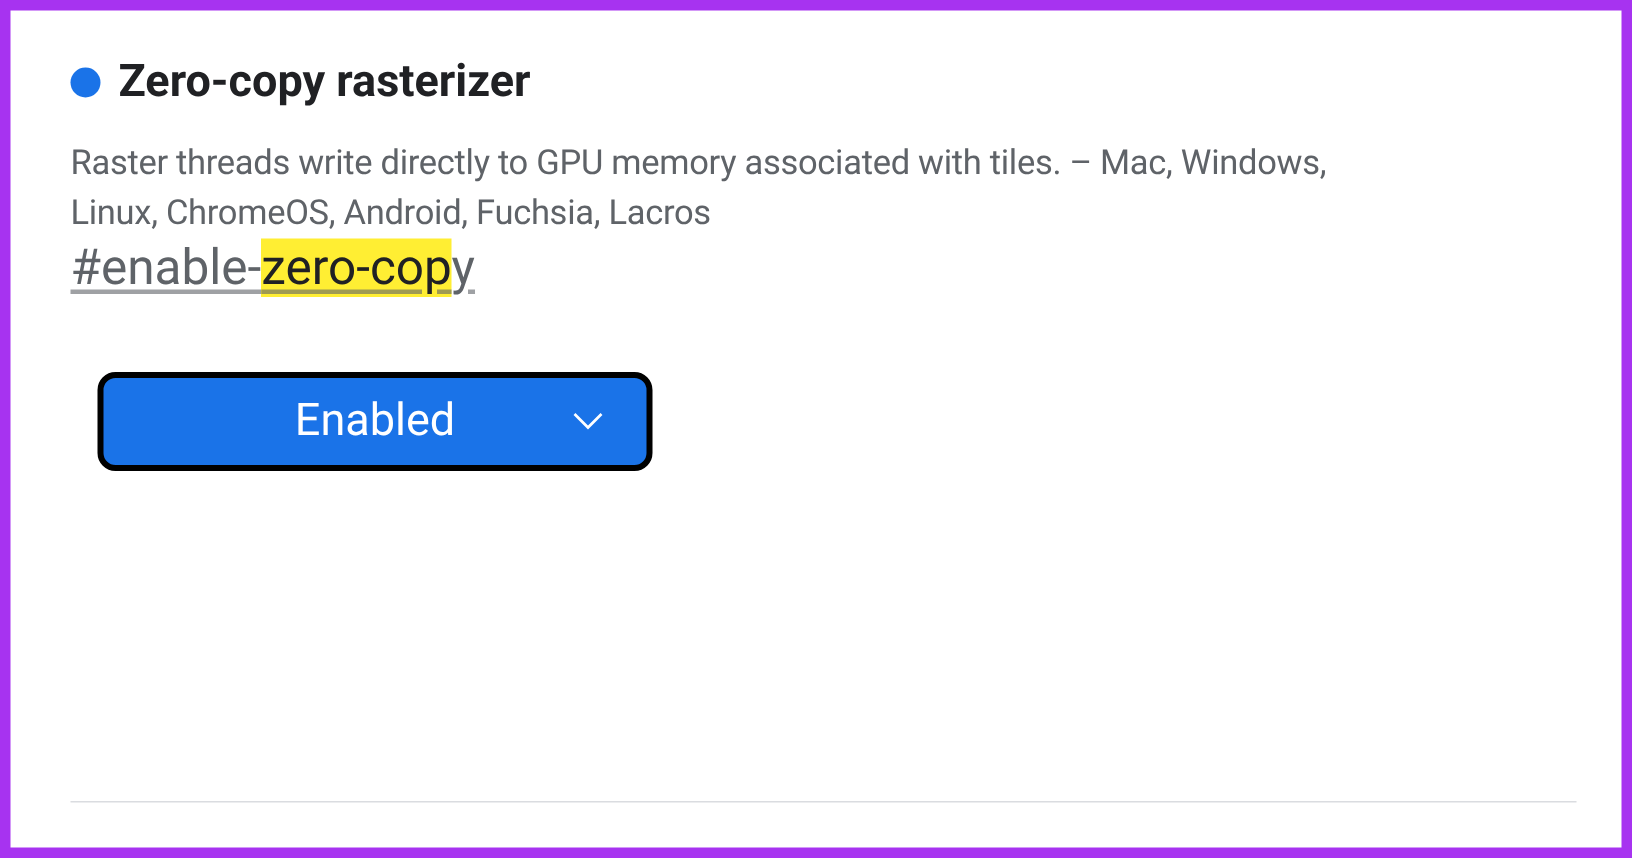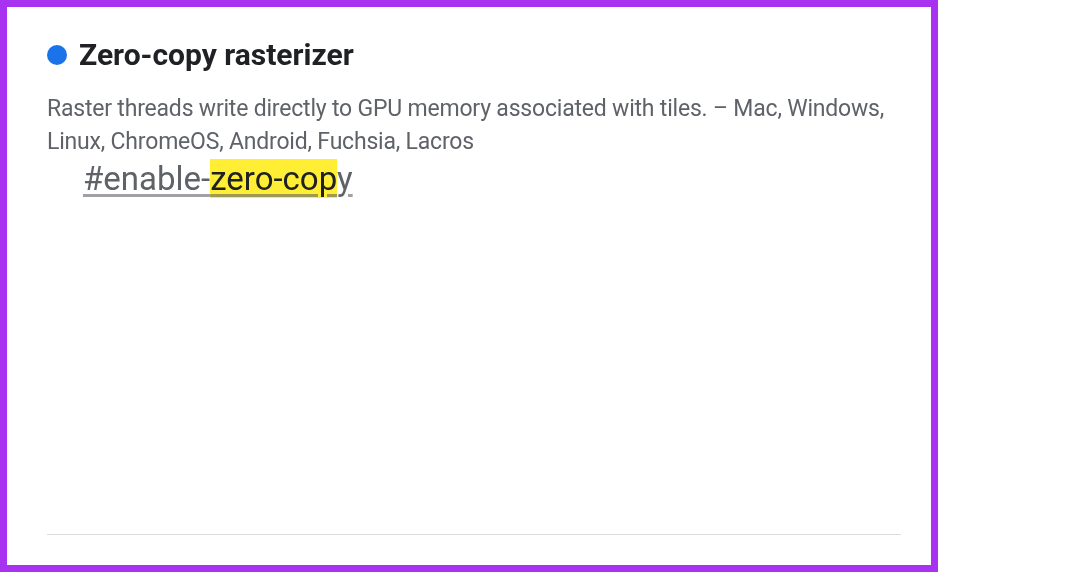--- a/index.html
+++ b/index.html
@@ -7,21 +7,21 @@
       padding: 0;
       box-sizing: border-box;
     }
     body {
       font-family: -apple-system, BlinkMacSystemFont, "Segoe UI", Roboto, "Helvetica Neue", Arial, sans-serif;
       background: #fff;
       width: 1088px;
       height: 572px;
     }
     .outer-frame {
-      width: 938px;
+      width: 1088px;
       height: 572px;
       border: 7px solid #a733f0;
       background: #fff;
       padding: 30px 18px 20px 40px;
       position: relative;
     }
     .flag-header {
       display: flex;
       align-items: center;
       gap: 12px;
@@ -49,21 +49,20 @@
     }
     .flag-anchor {
       font-size: 33px;
       color: #5f6368;
       text-decoration: underline;
       text-decoration-color: rgba(95,99,104,0.6);
       text-underline-offset: 4px;
       display: inline-block;
       margin-bottom: 50px;
       cursor: pointer;
-      margin-left: 36px;
     }
     .highlight {
       background: #ffee33;
       color: #202124;
       padding: 0;
     }
     .dropdown {
       display: flex;
       align-items: center;
       justify-content: center;
@@ -104,14 +103,22 @@
 </head>
 <body>
 
 <div class="outer-frame">
   <div class="flag-header">
     <div class="status-dot"></div>
     <div class="flag-title">Zero-copy rasterizer</div>
   </div>
   <div class="flag-description">Raster threads write directly to GPU memory associated with tiles. – Mac, Windows, Linux, ChromeOS, Android, Fuchsia, Lacros</div>
   <a class="flag-anchor"><span>#enable-</span><span class="highlight">zero-cop</span><span>y</span></a>
+  <div class="dropdown">
+    <span class="dropdown-label">Enabled</span>
+    <span class="chevron">
+      <svg width="22" height="14" viewBox="0 0 22 14">
+        <polyline points="2,2 11,11 20,2" fill="none" stroke="#fff" stroke-width="1.8"></polyline>
+      </svg>
+    </span>
+  </div>
   <div class="divider"></div>
 </div>
 
 </body></html>

